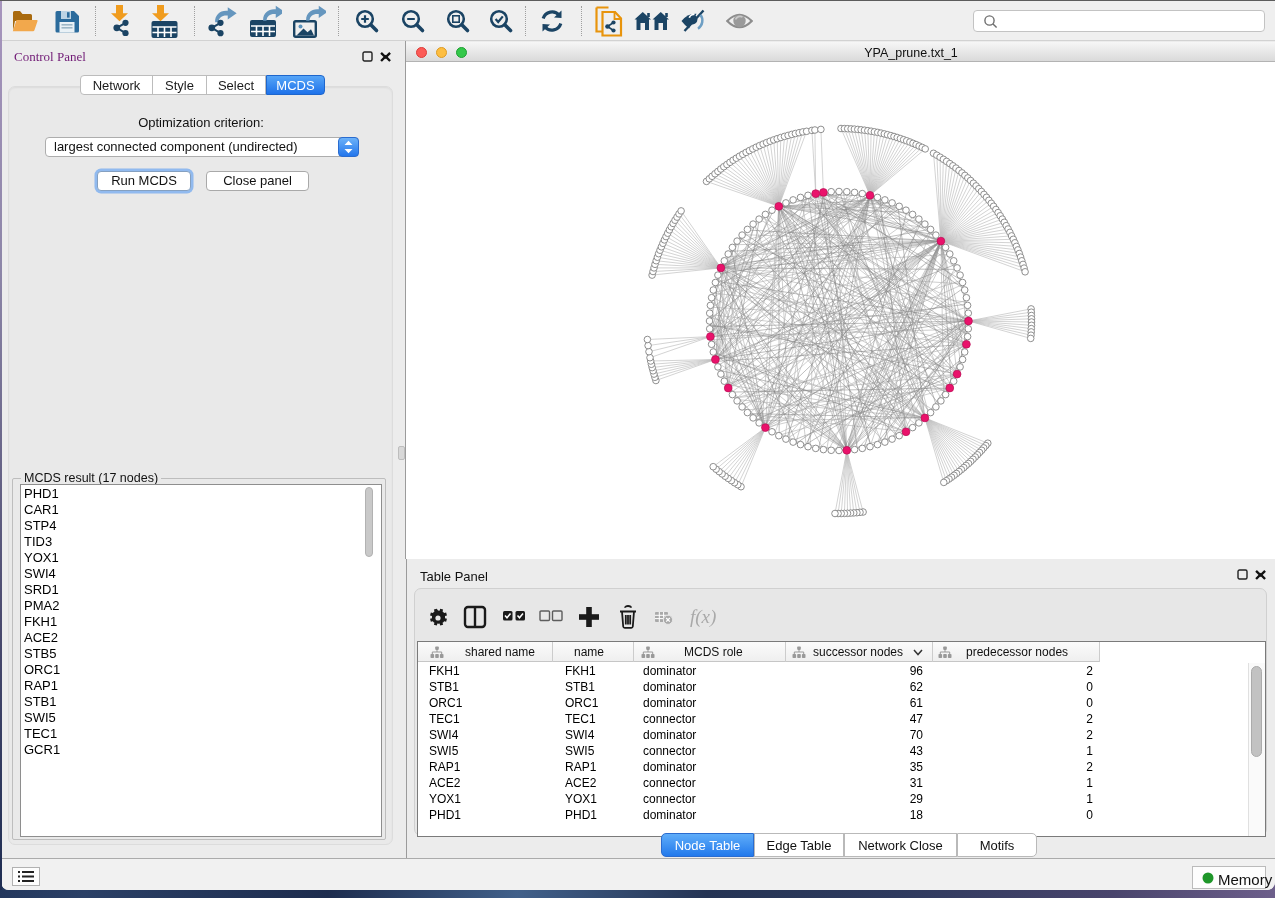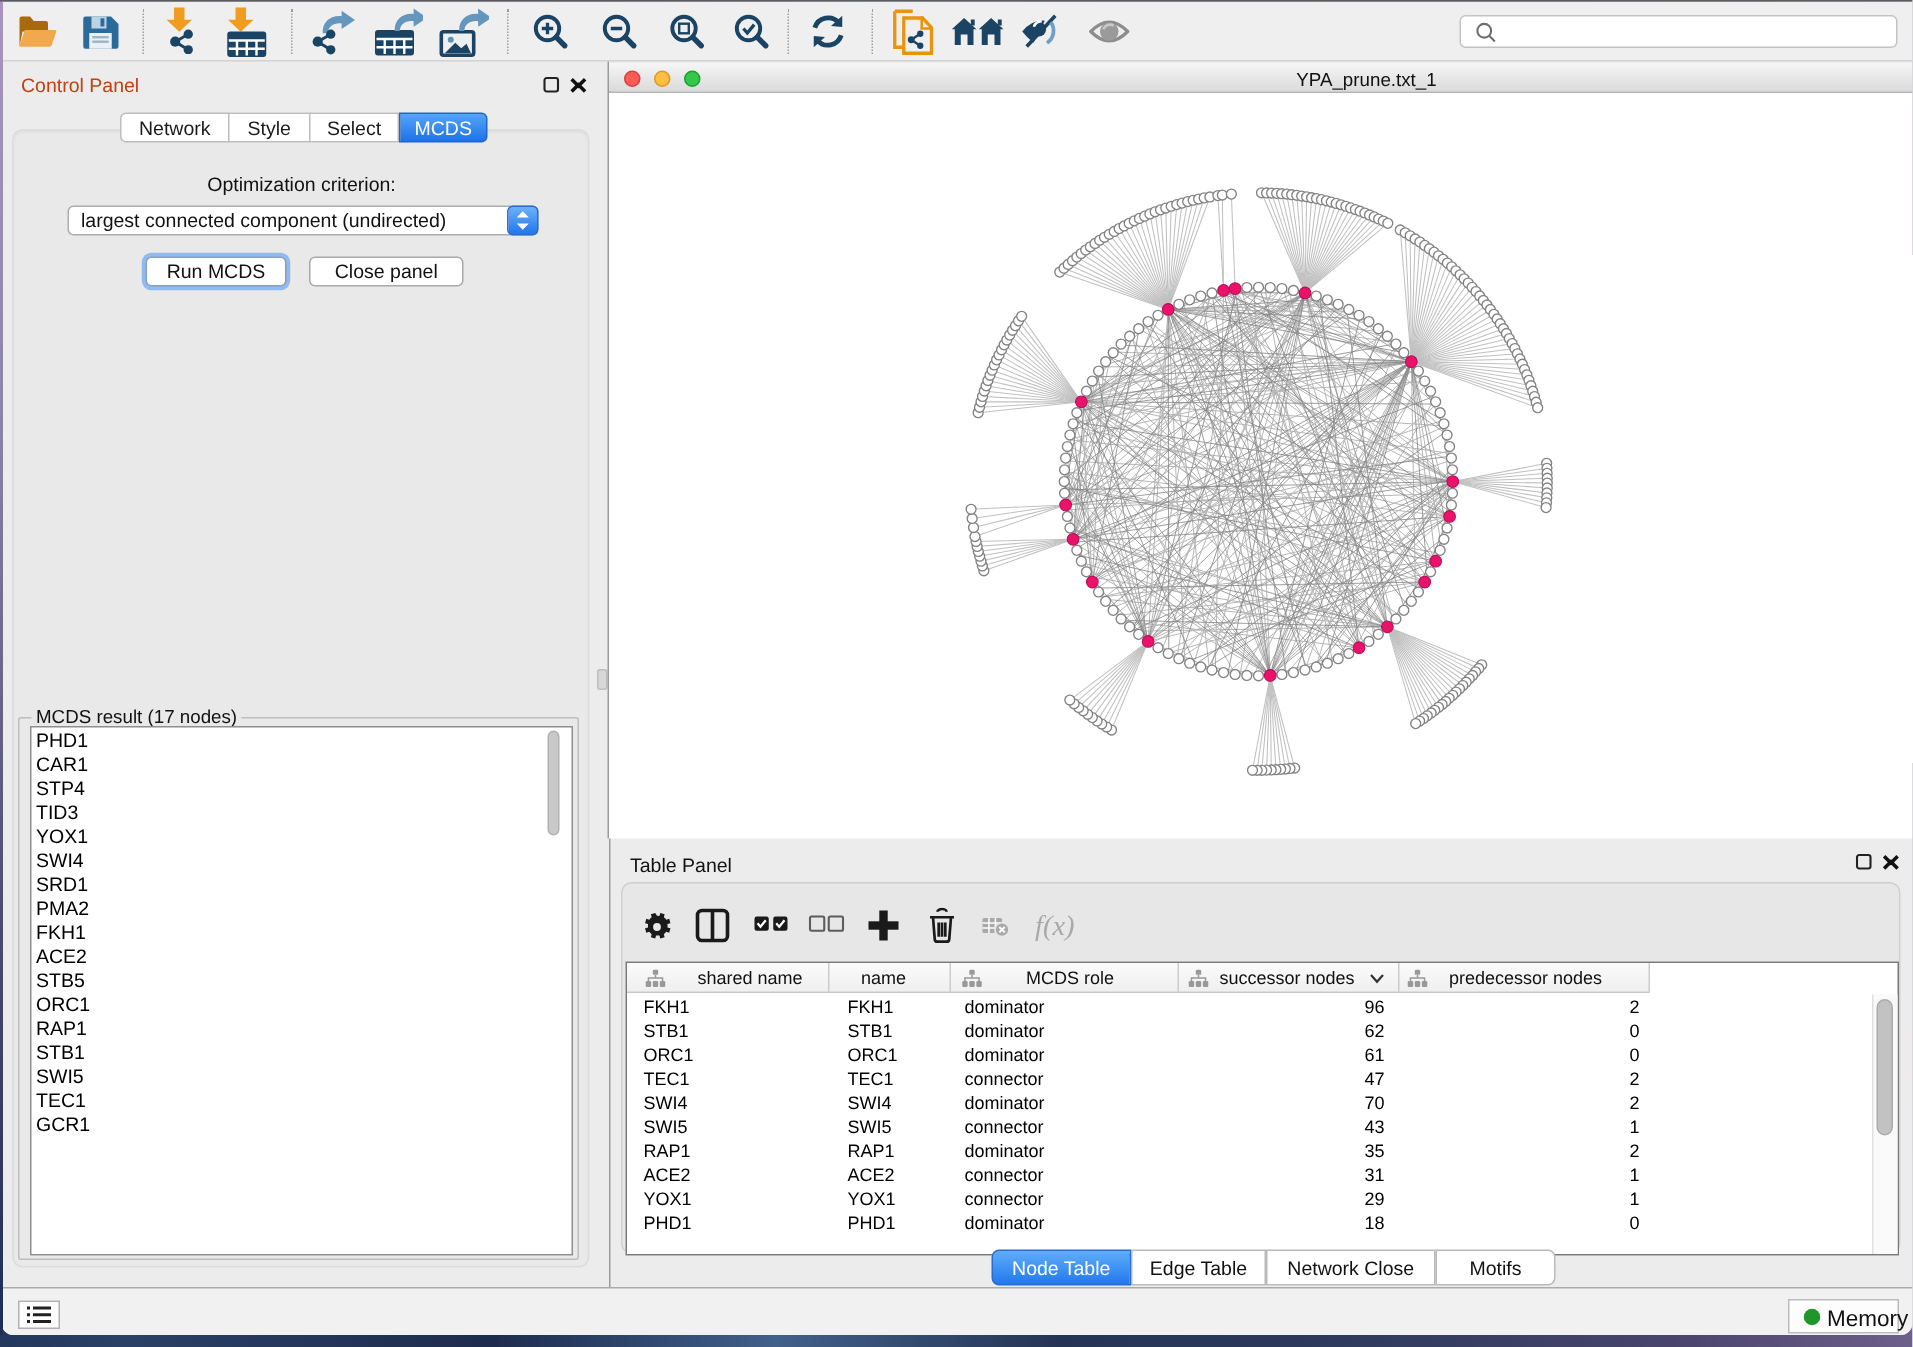--- a/index.html
+++ b/index.html
@@ -9,21 +9,21 @@
   background:linear-gradient(95deg,#1c2f55 0%,#2b4066 12%,#1d2c4e 30%,#41608a 44%,#253454 58%,#2e3a5e 72%,#49446c 88%,#6d5f8b 100%); }
 #topline { left:0; top:0; width:1275px; height:1px; background:#5c5c5c; }
 #app { left:1px; top:1px; width:1274px; height:889px; background:#ececec;
   border-radius:0 0 8px 8px; overflow:hidden; }
 
 #toolbar { left:0; top:0; width:1274px; height:40px; background:#efefef; border-bottom:1px solid #d2d2d2; }
 .tsep { position:absolute; top:5px; height:30px; width:0; border-left:1px dotted #9f9f9f; }
 #searchbox { position:absolute; left:972px; top:9px; width:292px; height:22px; background:#fff;
   border:1px solid #c3c3c3; border-radius:4px; }
 
-#cp-title { left:13px; top:48px; font-size:13px; color:#c2410c; }
+#cp-title { left:13px; top:48px; font-size:13px; color:#701a75;font-family:Liberation Serif, serif; }
 #cp-tabs { left:79px; top:74px; height:20px; z-index:5; }
 .cptab { position:absolute; top:0; height:20px; background:#fff; border:1px solid #bcbcbc;
   font-size:13px; color:#1a1a1a; text-align:center; line-height:19px; }
 .cptab.sel { background:linear-gradient(#56a5f7,#1e72ea); color:#fff; border:1px solid #1e66cc; border-radius:4px; }
 #cp-panel { left:7px; top:85px; width:385px; height:759px; background:#e9e9e9;
   border:1px solid #dcdcdc; border-radius:7px; box-shadow:inset 0 1px 2px rgba(0,0,0,0.06); }
 #opt-label { left:0px; top:114px; width:400px; text-align:center; font-size:13px; color:#111; }
 #combo { left:44px; top:136px; width:314px; height:20px; background:#fff; border:1px solid #adadad;
   border-radius:4px; font-size:13px; color:#111; line-height:18px; padding-left:8px; }
 #combo-btn { left:337px; top:136px; width:21px; height:20px; border-radius:4px;

